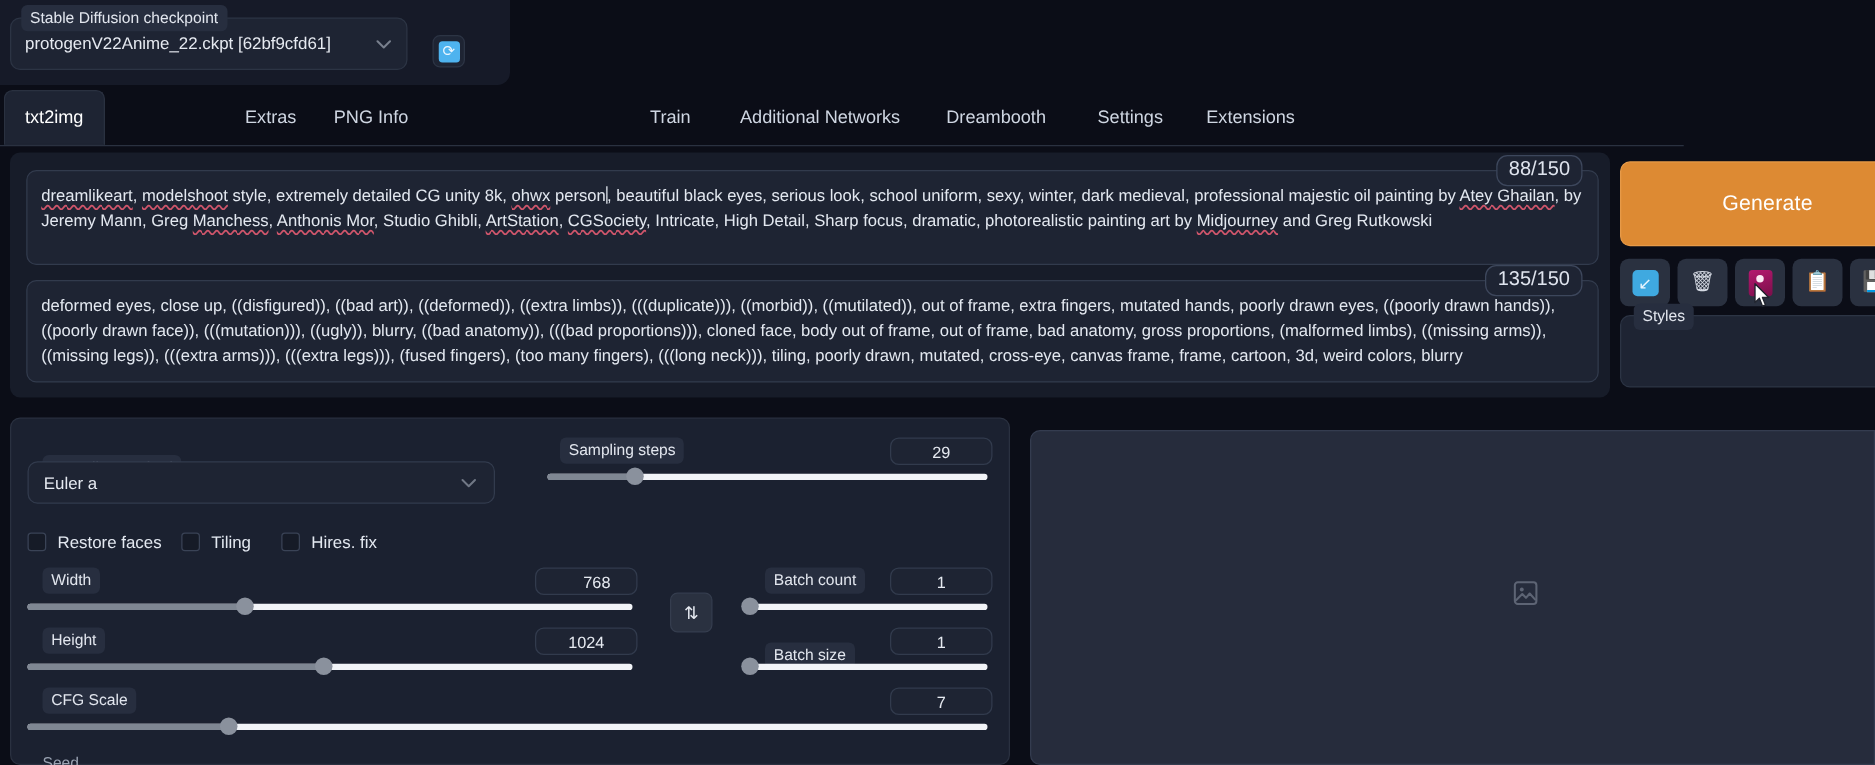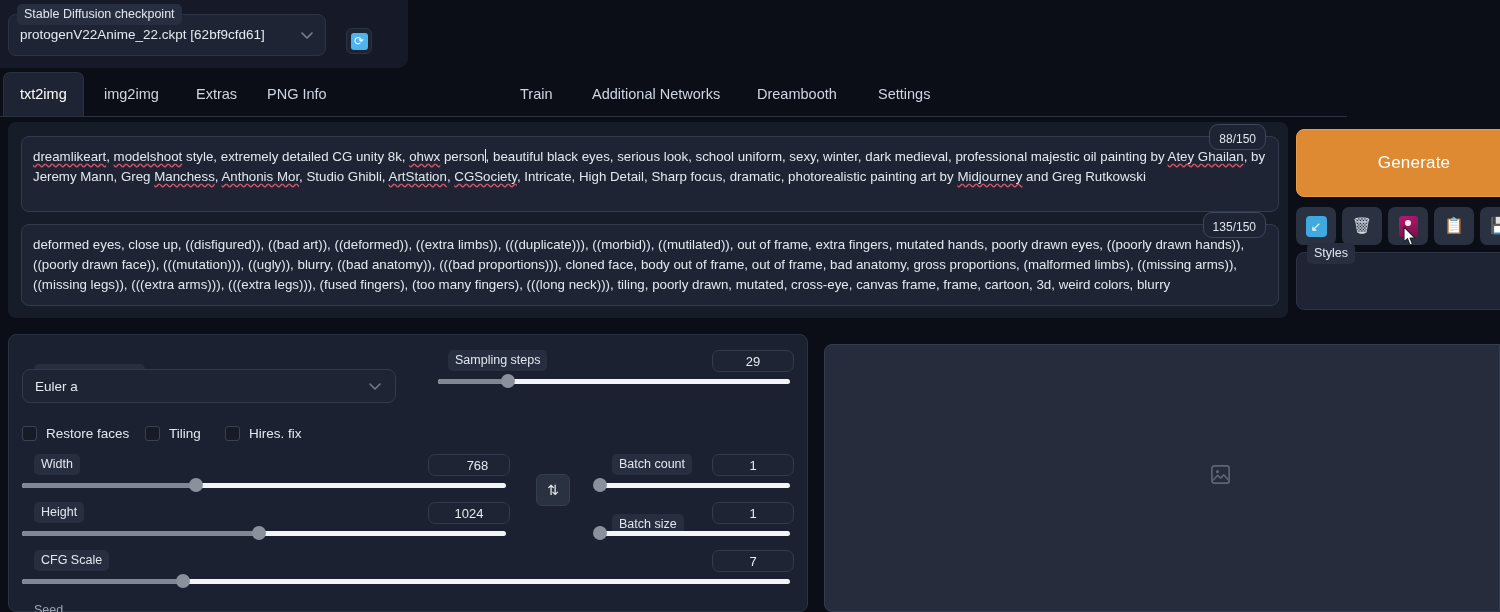--- a/index.html
+++ b/index.html
@@ -76,21 +76,21 @@
   #pos-box { left: 13px; top: 14px; width: 1258px; height: 76px; }
   #neg-box { left: 13px; top: 102px; width: 1258px; height: 82px; }
   .prompt-text {
     position: absolute; left: 11px; top: 10px; right: 12px;
     font-size: 13.3px; line-height: 20px; color: #e3e8f0;
     white-space: pre-wrap; word-break: normal;
   }
   .token-badge {
     position: absolute; right: 12px; top: -13px;
     background: #1e2433; border: 1px solid #3d475c; border-radius: 9px;
-    font-size: 12px; color: #dfe4ee; padding: 7px 9px 3px;
+    font-size: 16px; color: #dfe4ee; padding: 2px 9px 3px;
   }
   
   .sq {
     text-decoration: underline wavy #d0556b;
     text-decoration-skip-ink: none;
     text-underline-offset: 2px;
   }
   .caret-bar {
     display: inline-block; width: 1px; height: 14px;
     background: #e8edf5; vertical-align: -2px; margin: 0 0 0 0;
@@ -212,40 +212,40 @@
     </div>
     <div class="refresh-btn">
       <span class="refresh-glyph">⟳</span>
     </div>
   </div>
 
   <div class="tabs">
     <div class="tab active" style="left:3px;">
         <span>txt2img</span>
       </div>
-    <div class="tab" style="left:88px;">
-        <span>img2img</span>
-      </div>
     <div class="tab" style="left:180px;">
         <span>Extras</span>
       </div>
     <div class="tab" style="left:251px;">
         <span>PNG Info</span>
       </div>
     <div class="tab" style="left:504px;">
         <span>Train</span>
       </div>
     <div class="tab" style="left:741px;">
         <span>Dreambooth</span>
       </div>
     <div class="tab" style="left:576px;">
         <span>Additional Networks</span>
       </div>
     <div class="tab" style="left:862px;">
         <span>Settings</span>
+      </div>
+    <div class="tab" style="left:949px;">
+        <span>Extensions</span>
       </div>
   </div>
 
   <div class="prompt-panel">
 
     <div class="prompt-box" id="pos-box">
       <div class="prompt-text" id="pos-text"><span class="sq">dreamlikeart</span><span>, </span><span class="sq">modelshoot</span><span> style, extremely detailed CG unity 8k, </span><span class="sq">ohwx</span><span> person</span><span class="caret-bar"></span><span>, beautiful black eyes, serious look, school uniform, sexy, winter, dark medieval, professional majestic oil painting by </span><span class="sq">Atey Ghailan</span><span>, by Jeremy Mann, Greg </span><span class="sq">Manchess</span><span>, </span><span class="sq">Anthonis Mor</span><span>, Studio Ghibli, </span><span class="sq">ArtStation</span><span>, </span><span class="sq">CGSociety</span><span>, Intricate, High Detail, Sharp focus, dramatic, photorealistic painting art by </span><span class="sq">Midjourney</span><span> and Greg Rutkowski</span></div>
       <div class="token-badge">88/150</div>
     </div>
 

